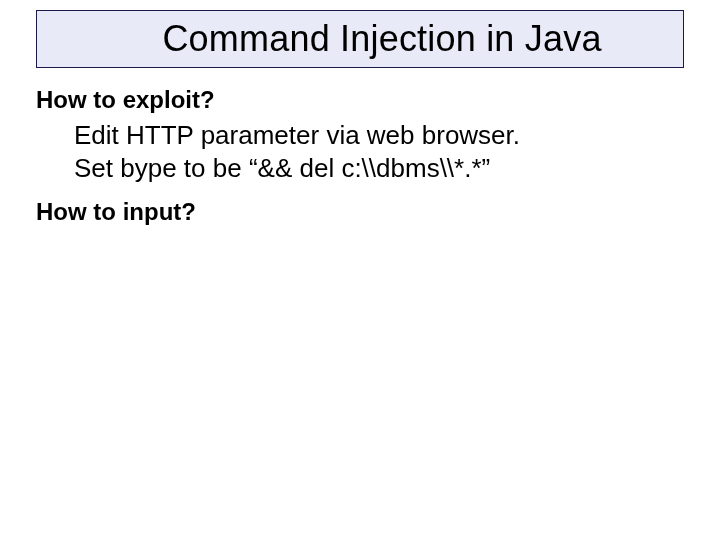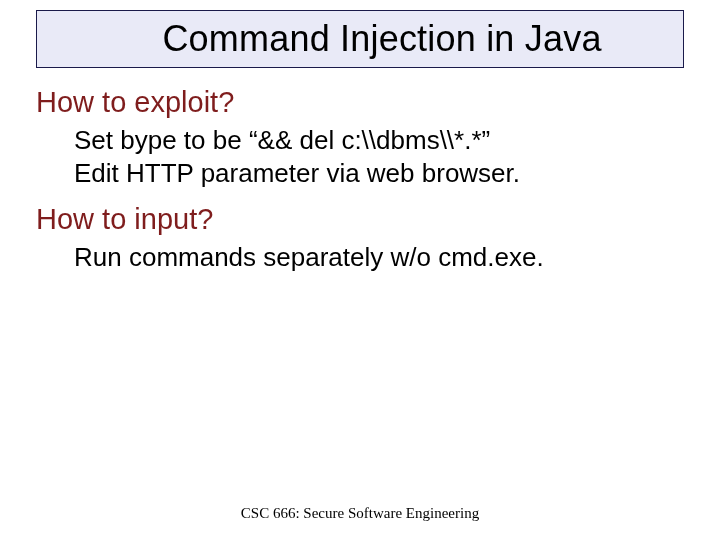--- a/index.html
+++ b/index.html
@@ -37,24 +37,24 @@
     font-weight: 400;
     letter-spacing: 0.2px;
   }
   .body {
     position: absolute;
     left: 36px;
     top: 86px;
     width: 648px;
   }
   .heading {
-    font-size: 29px;
-    color: #7f1d1d;
+    font-size: 24px;
+    color: #000000;
     margin: 0 0 6px 0;
-    font-weight: 400;
+    font-weight: 700;
   }
   .sub-block {
     margin: 0 0 14px 0;
   }
   .sub-line {
     font-size: 26px;
     color: #000;
     margin: 1px 0 1px 38px;
     font-weight: 400;
     line-height: 1.22;
@@ -76,26 +76,24 @@
 <div class="slide">
 
   <div class="title-box">
     <span class="title-text">Command Injection in Java</span>
   </div>
 
   <div class="body">
 
     <div class="heading">How to exploit?</div>
     <div class="sub-block">
+      <div class="sub-line">Edit HTTP parameter via web browser.</div>
       <div class="sub-line">Set bype to be “&amp;&amp; del c:\\dbms\\*.*”</div>
-      <div class="sub-line">Edit HTTP parameter via web browser.</div>
     </div>
 
     <div class="heading">How to input?</div>
     <div class="sub-block">
-      <div class="sub-line">Run commands separately w/o cmd.exe.</div>
     </div>
 
   </div>
 
-  <div class="footer">CSC 666: Secure Software Engineering</div>
 
 </div>
 
 </body></html>

